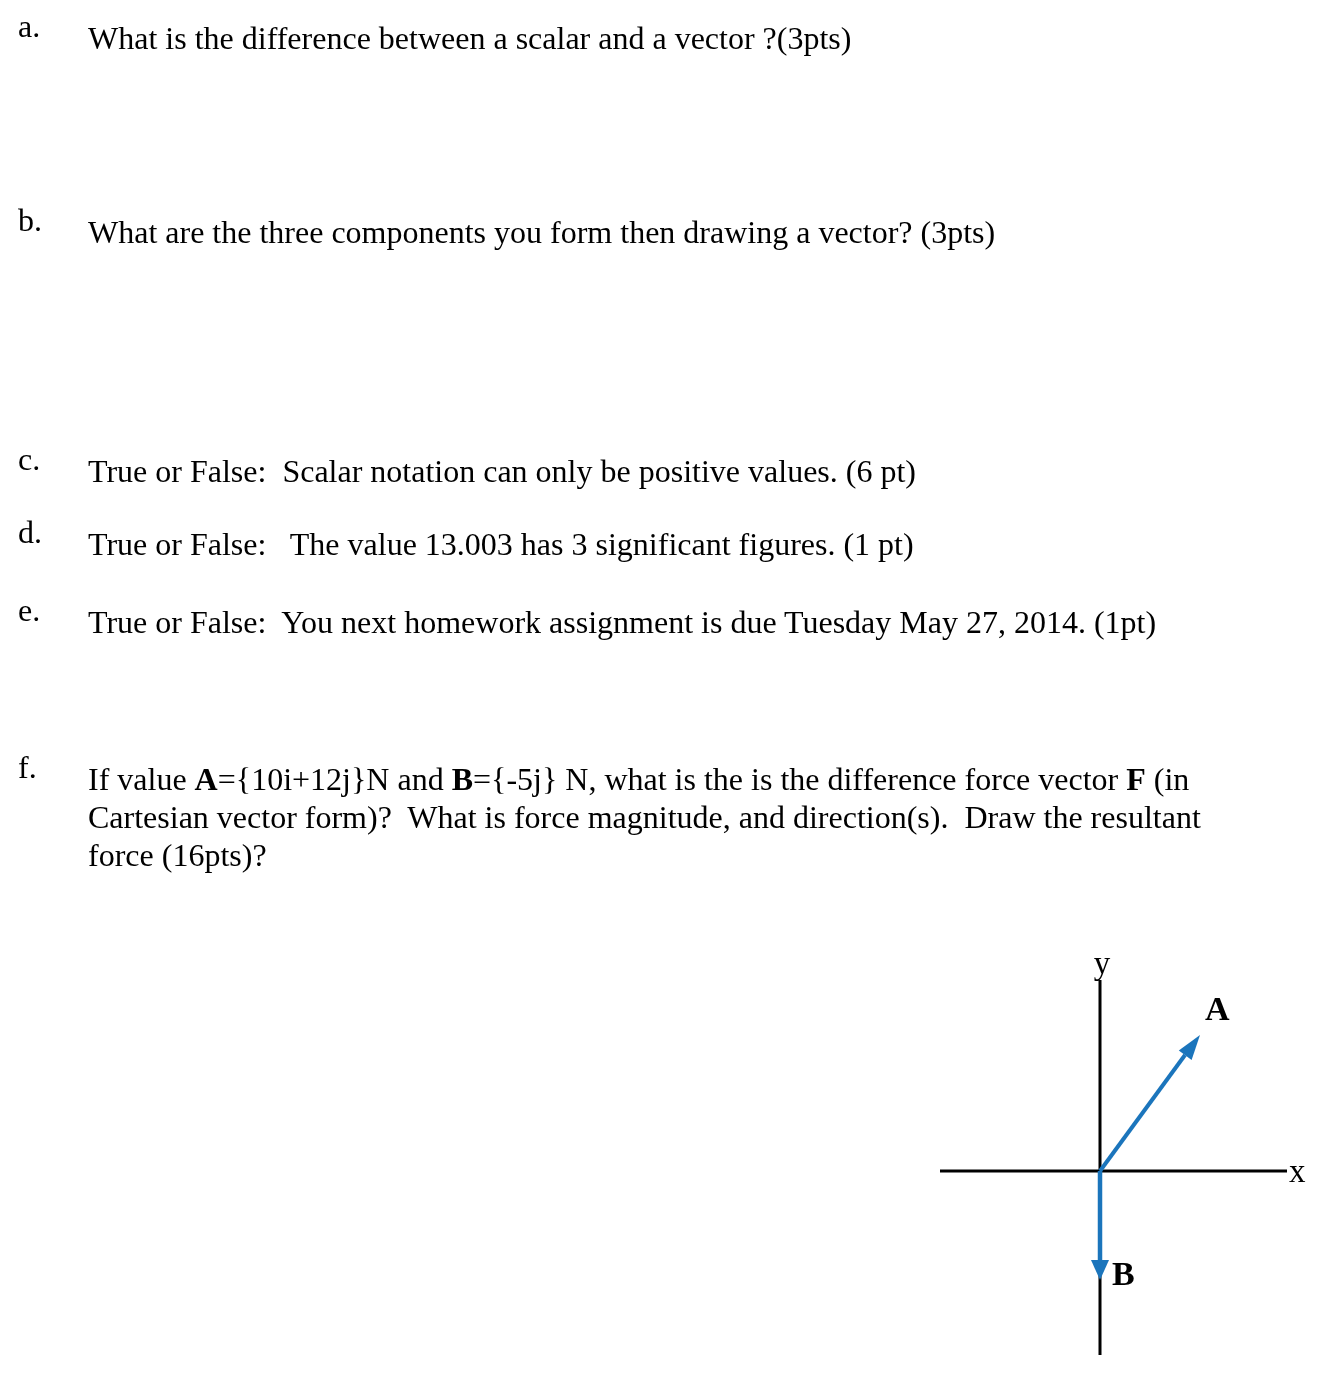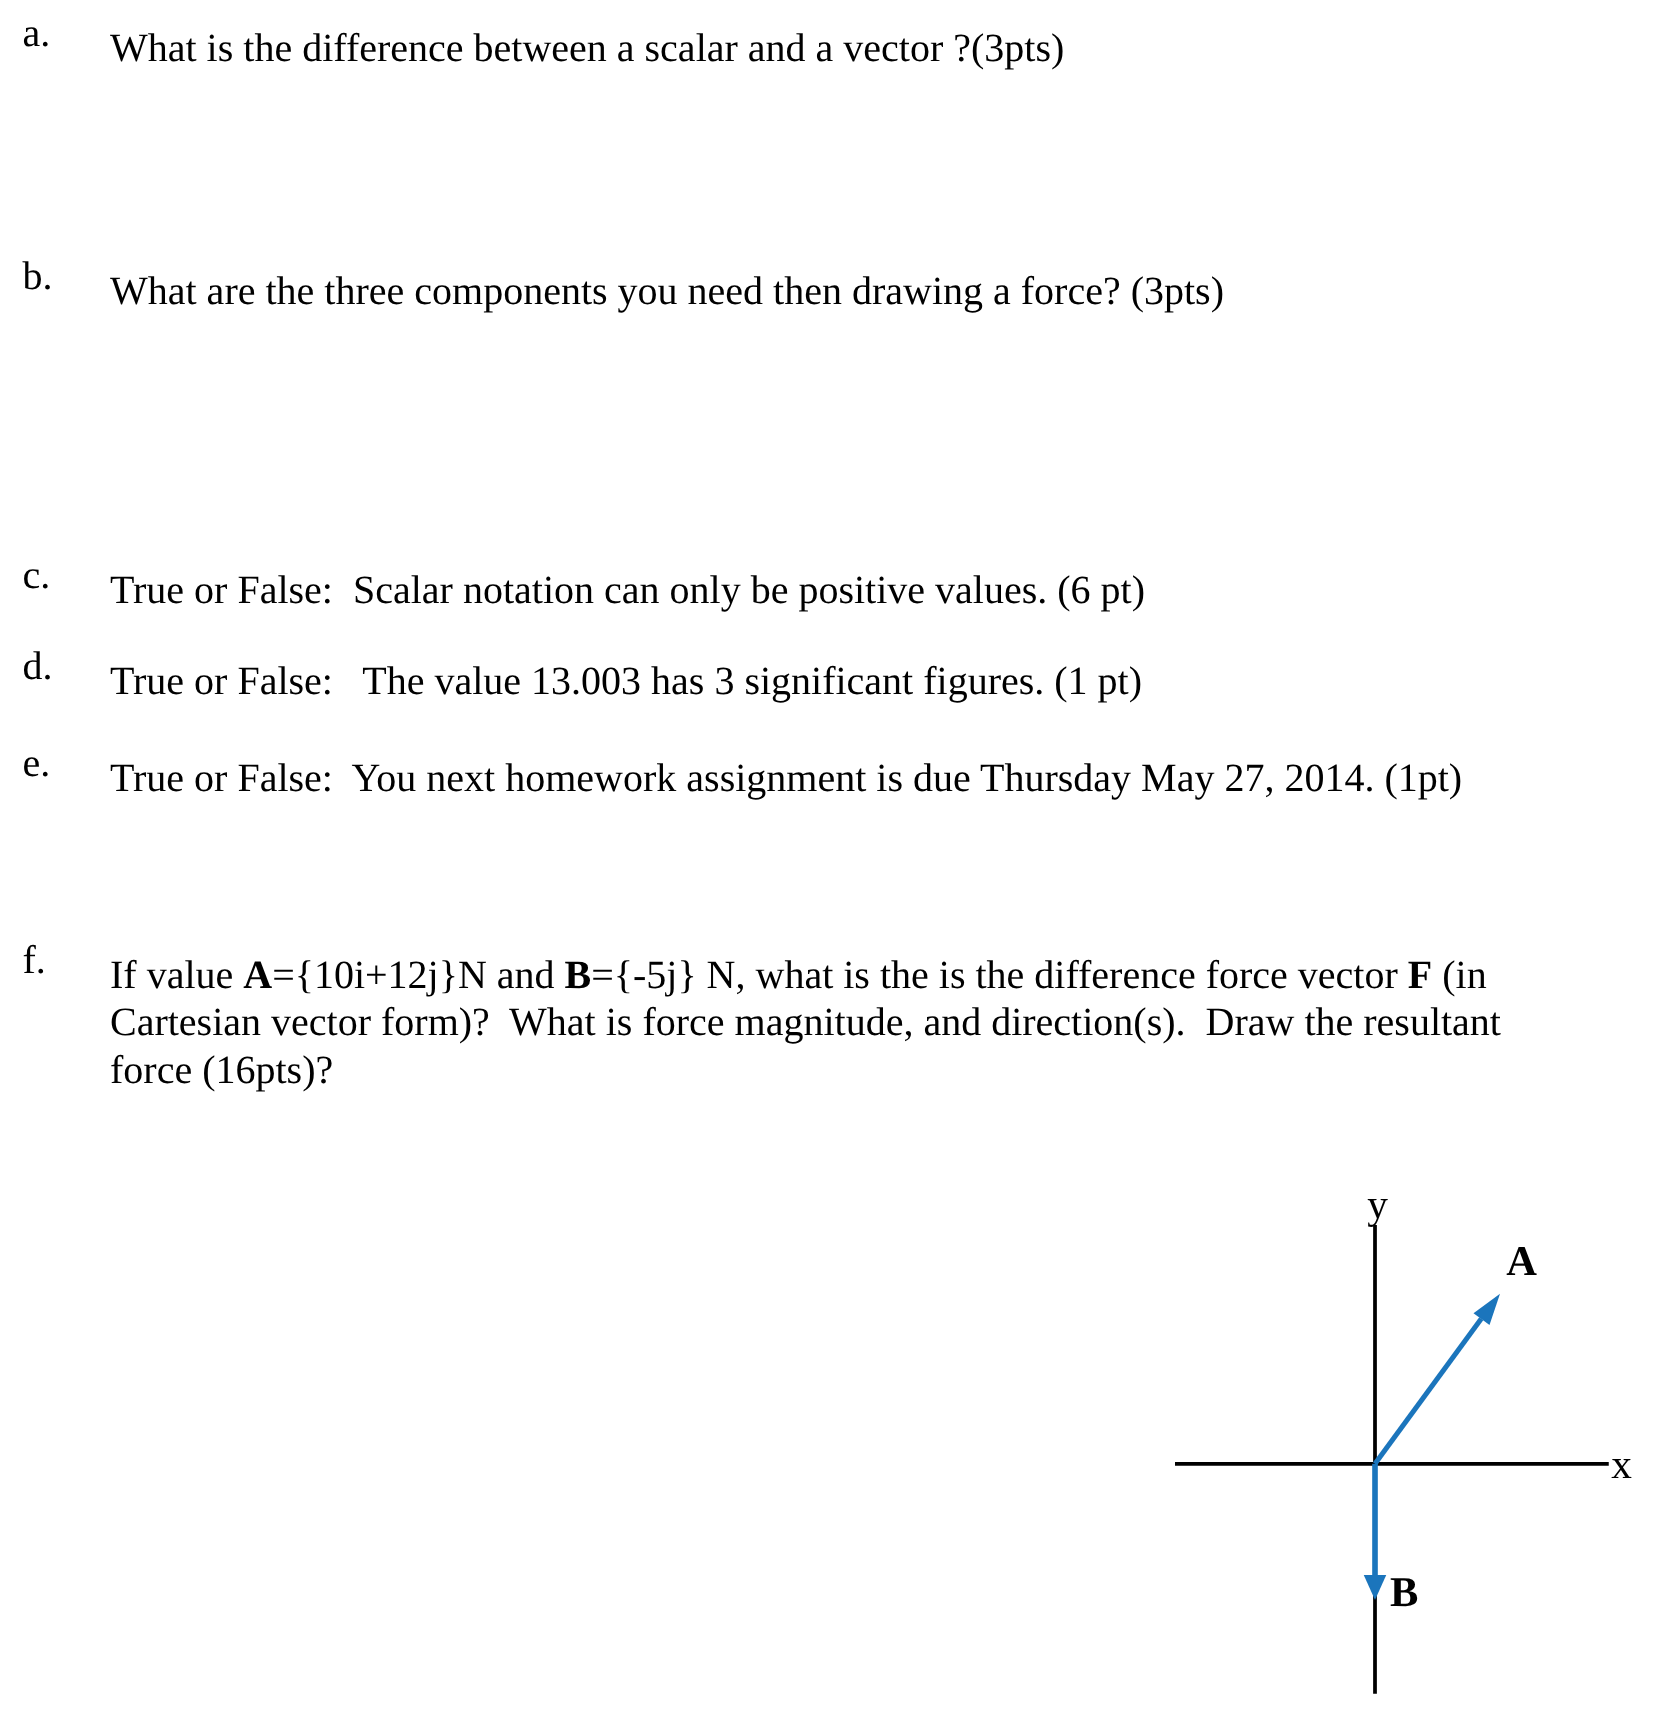--- a/index.html
+++ b/index.html
@@ -68,36 +68,36 @@
 </head>
 <body>
 
 <div class="question" id="q-a">
   <span class="q-label">a.</span>
   <span class="q-text">What is the difference between a scalar and a vector ?(3pts)</span>
 </div>
 
 <div class="question" id="q-b">
   <span class="q-label">b.</span>
-  <span class="q-text">What are the three components you need then drawing a force? (3pts)</span>
+  <span class="q-text">What are the three components you form then drawing a vector? (3pts)</span>
 </div>
 
 <div class="question" id="q-c">
   <span class="q-label">c.</span>
   <span class="q-text">True or False:  Scalar notation can only be positive values. (6 pt)</span>
 </div>
 
 <div class="question" id="q-d">
   <span class="q-label">d.</span>
   <span class="q-text">True or False:   The value 13.003 has 3 significant figures. (1 pt)</span>
 </div>
 
 <div class="question" id="q-e">
   <span class="q-label">e.</span>
-  <span class="q-text">True or False:  You next homework assignment is due Thursday May 27, 2014. (1pt)</span>
+  <span class="q-text">True or False:  You next homework assignment is due Tuesday May 27, 2014. (1pt)</span>
 </div>
 
 <div class="question" id="q-f">
   <span class="q-label">f.</span>
   <span class="q-text wrap"><span>If value </span><span class="bold">A</span><span>={10i+12j}N and </span><span class="bold">B</span><span>={-5j} N, what is the is the difference force vector </span><span class="bold">F</span><span> (in Cartesian vector form)?  What is force magnitude, and direction(s).  Draw the resultant force (16pts)?</span></span>
 </div>
 
 <div class="diagram">
   <svg width="430" height="456" viewBox="0 0 430 456" xmlns="http://www.w3.org/2000/svg">
 

